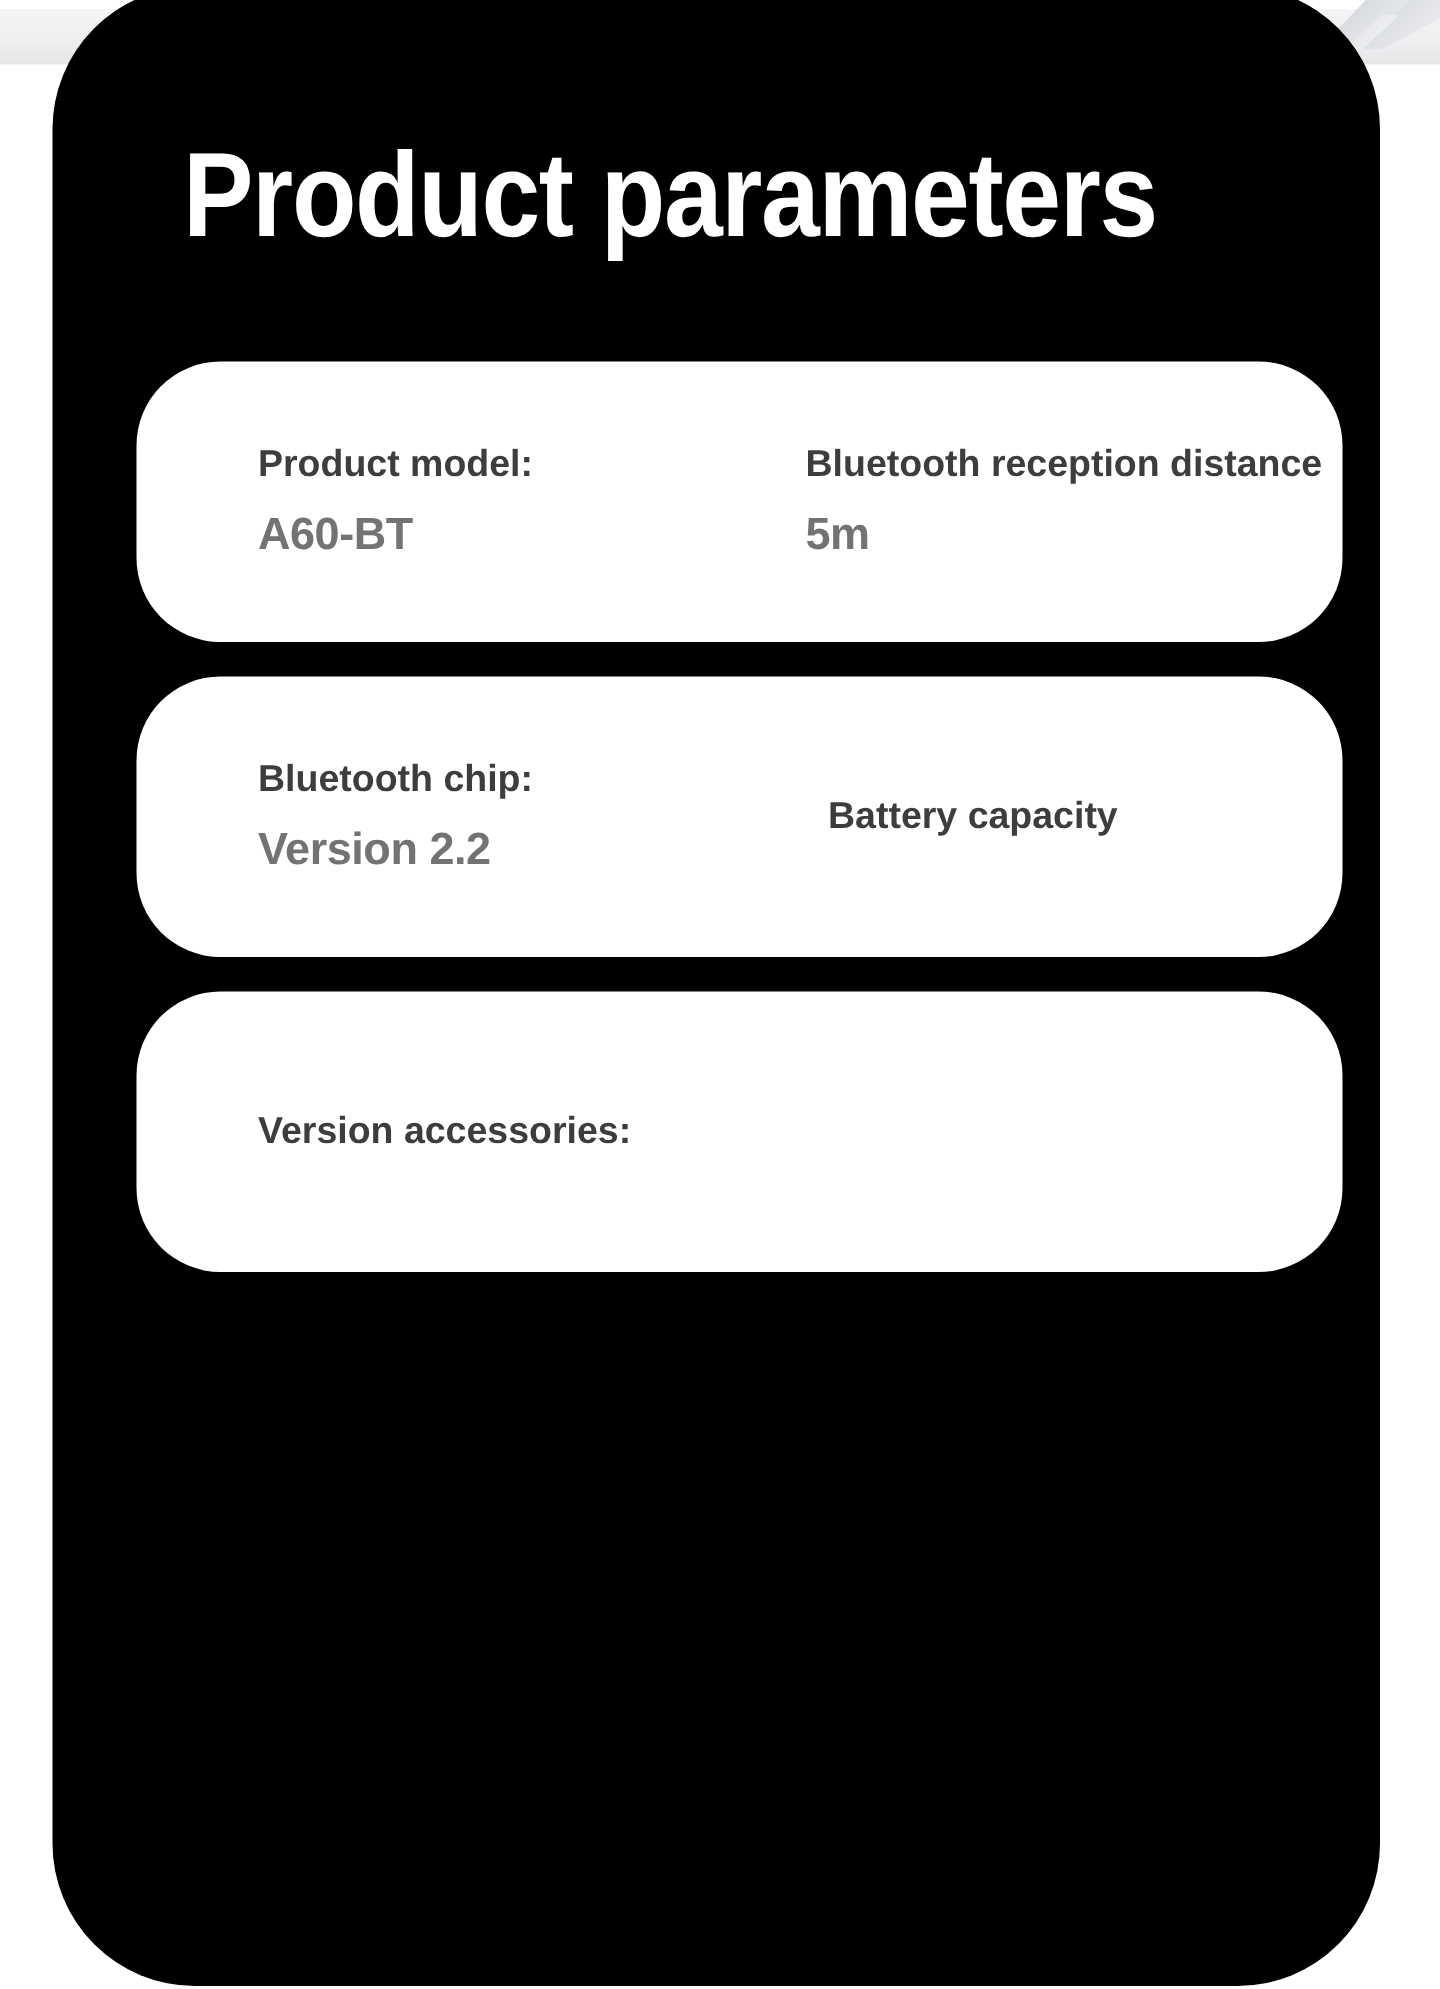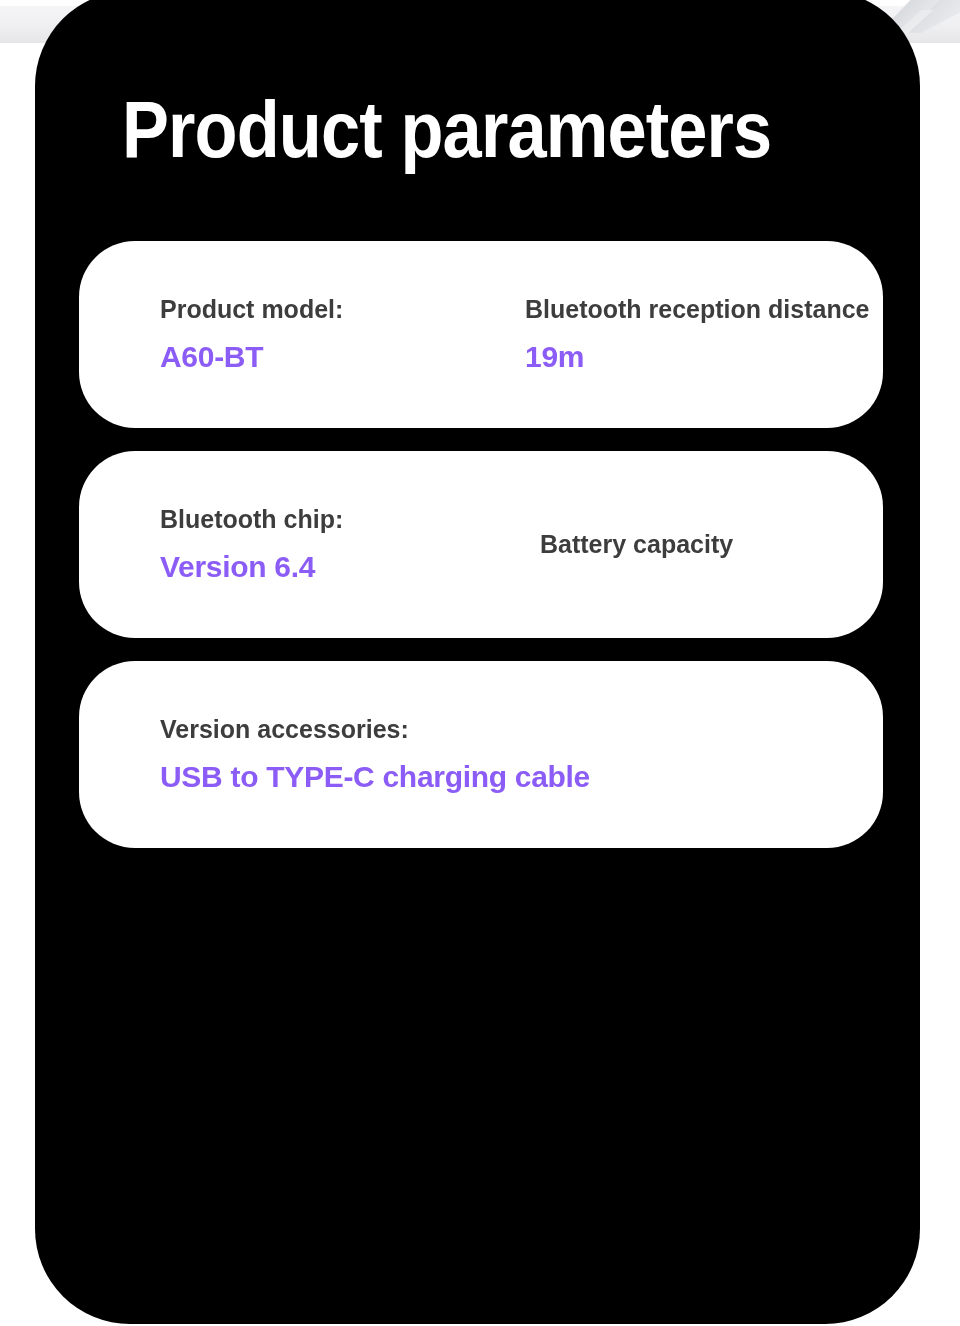--- a/index.html
+++ b/index.html
@@ -38,37 +38,37 @@
     background:#000000;border-radius:95px;
   }
   .title{
     position:absolute;left:87px;top:95px;margin:0;
     font-size:80px;font-weight:bold;color:#ffffff;
     line-height:1.1;white-space:nowrap;
     transform:scaleX(0.88);transform-origin:left top;
     letter-spacing:-1px;
   }
   .cards{
-    position:absolute;left:44px;top:250px;width:804px;
+    position:absolute;left:56px;top:250px;width:804px;
     display:flex;flex-direction:column;gap:23px;
   }
   .card{
     height:187px;background:#ffffff;border-radius:56px;
     box-sizing:border-box;padding:0 14px 0 81px;
     display:grid;grid-template-columns:380px 1fr;align-items:center;
   }
   .card.first{grid-template-columns:365px 1fr;}
   .card.single{grid-template-columns:1fr;}
   .cell{display:flex;flex-direction:column;gap:13px;min-width:0;}
   .label{
     font-size:25px;font-weight:bold;color:#3d3d3d;
     line-height:1.25;white-space:nowrap;
   }
   .value{
-    font-size:30px;font-weight:bold;color:#8b5cf6;
+    font-size:30px;font-weight:bold;color:#737373;
     line-height:1.2;white-space:nowrap;letter-spacing:-0.3px;
   }
 </style>
 </head>
 <body>
 
 <div class="band"></div>
 <div class="zig zig1"></div>
 <div class="zig zig2"></div>
 <div class="zig zig3"></div>
@@ -78,37 +78,36 @@
 
   <div class="cards">
 
     <div class="card first">
       <div class="cell">
         <div class="label">Product model:</div>
         <div class="value">A60-BT</div>
       </div>
       <div class="cell">
         <div class="label">Bluetooth reception distance</div>
-        <div class="value">19m</div>
+        <div class="value">5m</div>
       </div>
     </div>
 
     <div class="card">
       <div class="cell">
         <div class="label">Bluetooth chip:</div>
-        <div class="value">Version 6.4</div>
+        <div class="value">Version 2.2</div>
       </div>
       <div class="cell">
         <div class="label">Battery capacity</div>
       </div>
     </div>
 
 
 
     <div class="card single">
       <div class="cell">
         <div class="label">Version accessories:</div>
-        <div class="value">USB to TYPE-C charging cable</div>
       </div>
     </div>
 
   </div>
 </div>
 
 </body></html>

